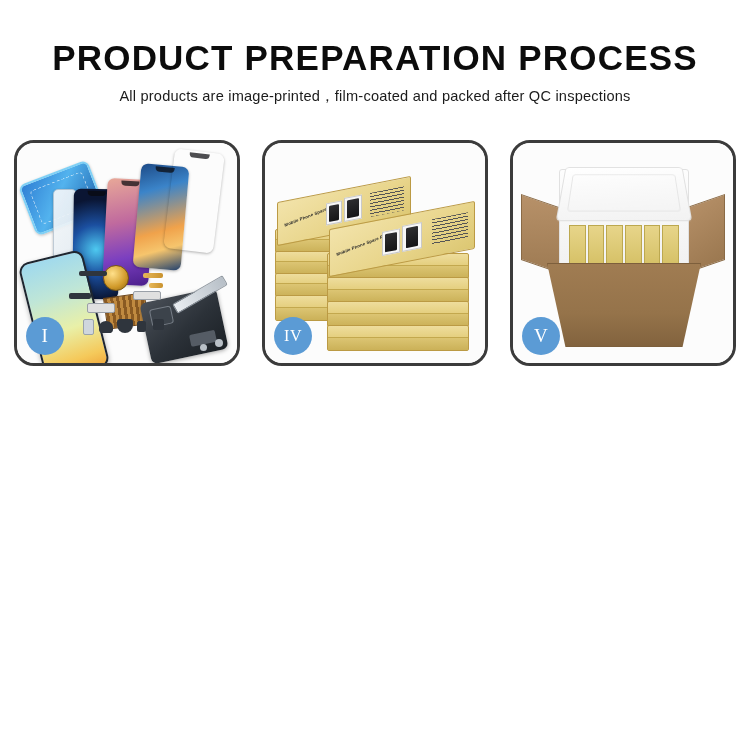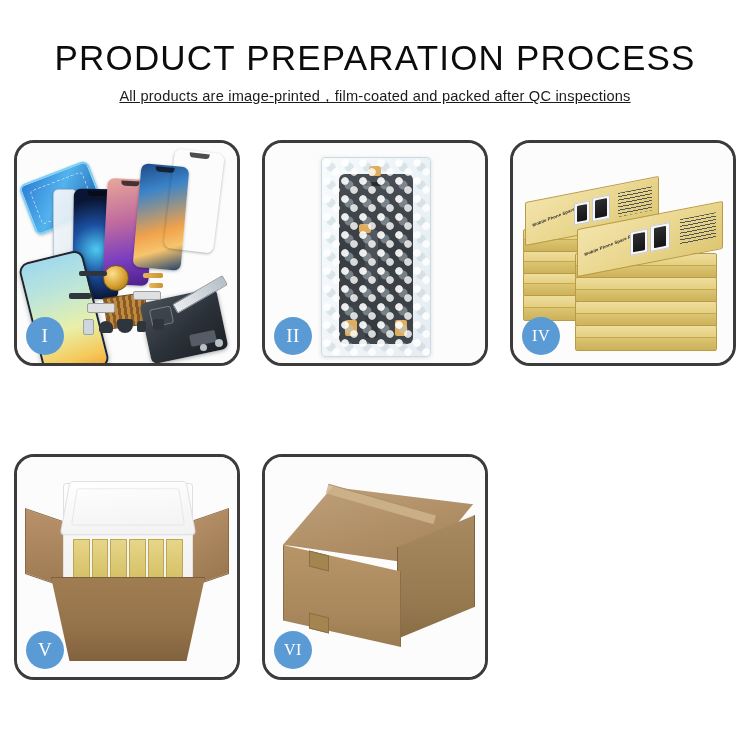--- a/index.html
+++ b/index.html
@@ -26,34 +26,33 @@
   .header {
     position: absolute;
     left: 0;
     top: 36px;
     width: 750px;
     text-align: center;
   }
   .title {
     font-size: 35px;
     letter-spacing: 1.2px;
-    font-weight: 400;
+    font-weight: 700;
     line-height: 44px;
     color: #0c0c0c;
     white-space: nowrap;
     font-family: "Liberation Sans", sans-serif;
   }
   .subtitle {
     margin-top: 7px;
     font-size: 14.6px;
     letter-spacing: .2px;
     font-weight: 400;
     color: #1b1b1b;
     white-space: nowrap;
-    text-decoration: underline;
   }
 
   
   .grid {
     position: absolute;
     left: 14px;
     top: 140px;
     width: 722px;
     height: 548px;
     display: grid;
@@ -399,36 +398,20 @@
         <div class="part" style="left:136px;top:176px;width:11px;height:11px;"></div>
         <div class="part flex" style="left:116px;top:148px;width:26px;height:7px;"></div>
         <div class="part" style="left:52px;top:150px;width:22px;height:6px;"></div>
         <div class="tweezer"></div>
         <div class="part" style="right:14px;bottom:16px;width:8px;height:8px;border-radius:50%;background:#b9c0c7;"></div>
         <div class="part" style="right:30px;bottom:12px;width:7px;height:7px;border-radius:50%;background:#b9c0c7;"></div>
       </div>
       <div class="badge">I</div>
     </div>
 
-    <div class="panel">
-      <div class="panel-scene">
-        <div class="bubble-bag">
-          <div class="inner-part">
-            <div class="flexcable"></div>
-            <div class="tape" style="left:20px;top:50px;width:12px;height:9px;"></div>
-            <div class="tape" style="left:6px;bottom:8px;width:12px;height:16px;"></div>
-            <div class="tape" style="right:6px;bottom:8px;width:12px;height:16px;"></div>
-            <div class="tape" style="left:30px;top:-8px;width:12px;height:10px;"></div>
-          </div>
-          <div class="bubbles2"></div>
-          <div class="bubbles"></div>
-        </div>
-      </div>
-      <div class="badge">II</div>
-    </div>
 
 
     <div class="panel">
       <div class="panel-scene">
         <div class="stack">
 
           <div class="sbox" style="left:0;top:62px;width:128px;height:22px;">
               <span class="side"></span>
             </div>
           <div class="sbox" style="left:0;top:84px;width:128px;height:22px;">
@@ -492,26 +475,15 @@
           <span class="col"></span>
           <span class="col"></span>
           <span class="col"></span>
         </div>
         <div class="v-foam-lid"></div>
         <div class="v-body"></div>
       </div>
       <div class="badge">V</div>
     </div>
 
-    <div class="panel">
-      <div class="panel-scene">
-        <div class="c-top"></div>
-        <div class="c-side"></div>
-        <div class="c-front"></div>
-        <div class="c-tape-top"></div>
-        <div class="c-tape-f1"></div>
-        <div class="c-tape-f2"></div>
-      </div>
-      <div class="badge w3">VI</div>
-    </div>
 
   </div>
 </div>
 
 </body></html>

